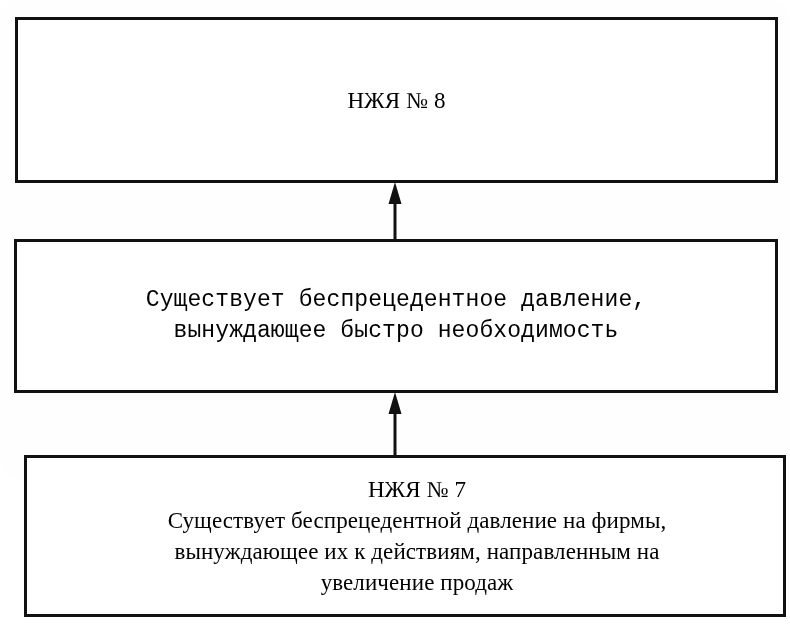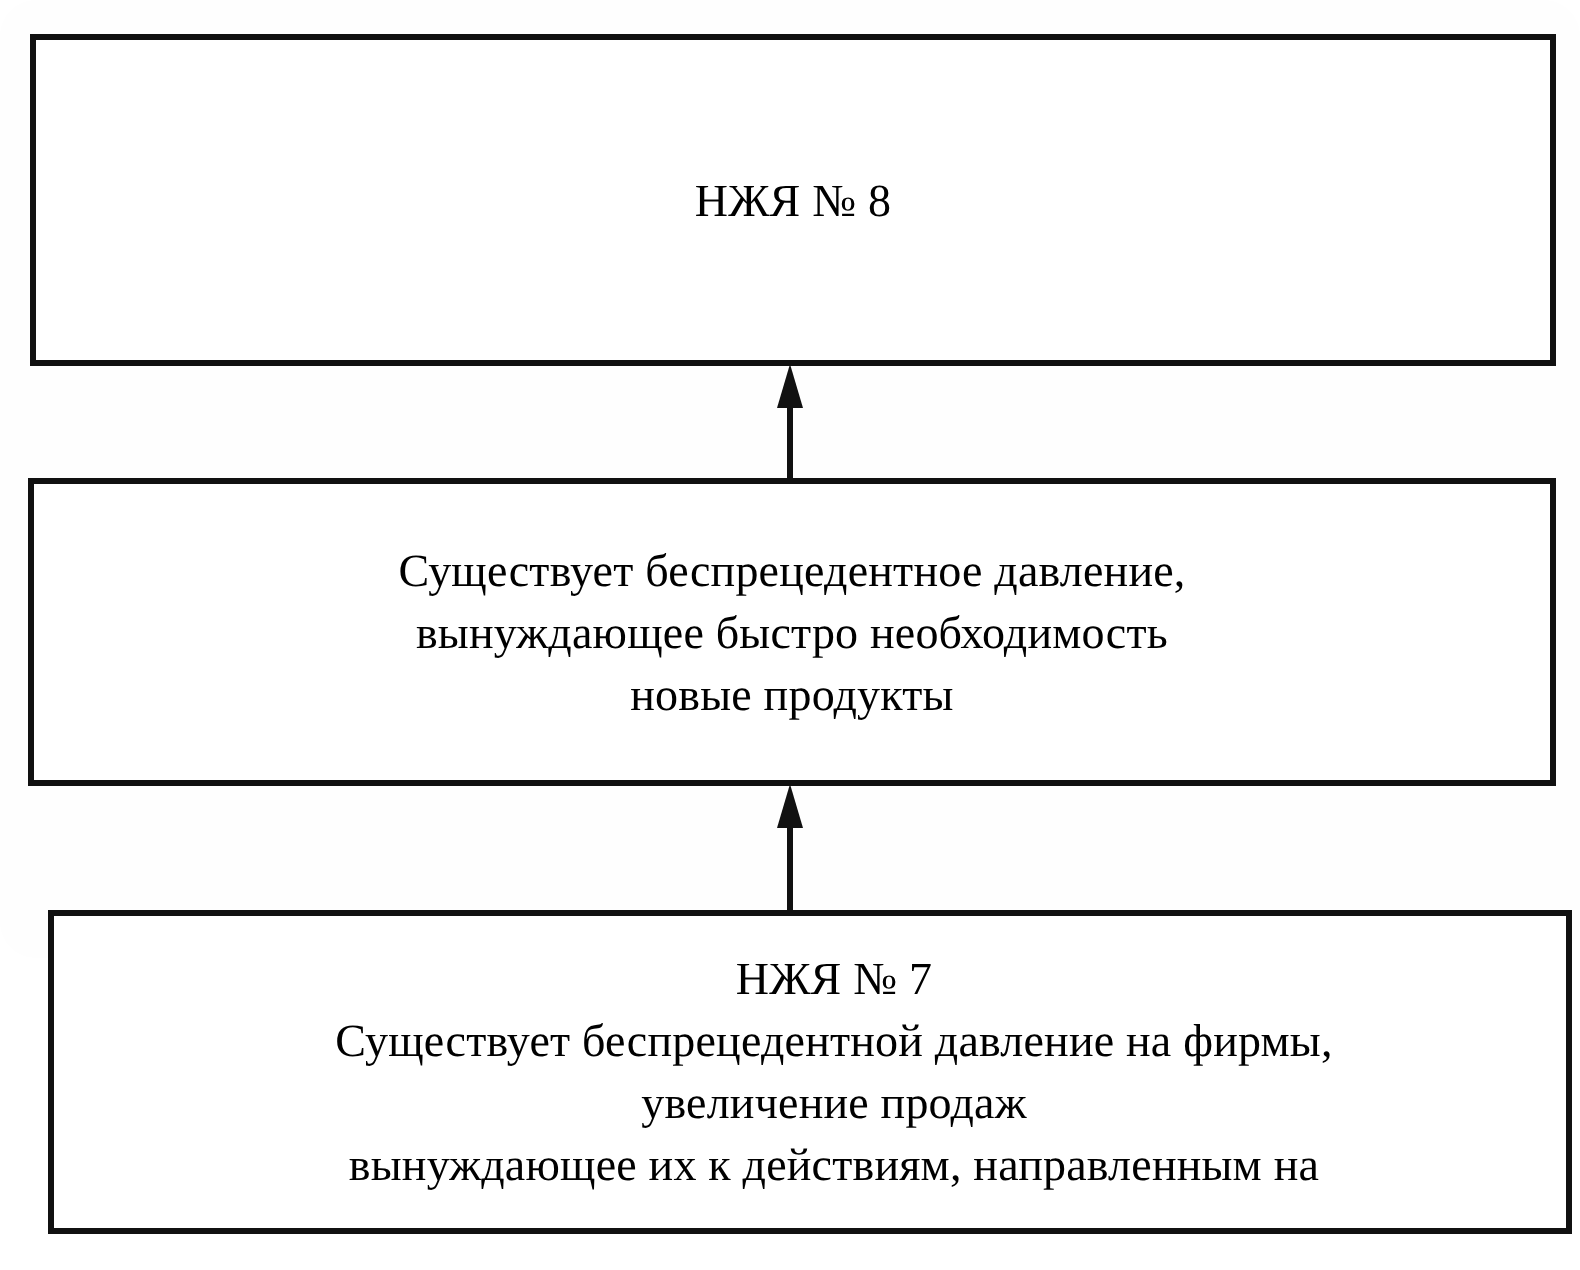--- a/index.html
+++ b/index.html
@@ -46,20 +46,21 @@
     width: 763px;
     height: 166px;
   }
 
   
   #box-intermediate {
     left: 14px;
     top: 239px;
     width: 764px;
     height: 154px;
+    font-family: Liberation Mono, monospace;
   }
 
   
   #box-ude-7 {
     left: 24px;
     top: 455px;
     width: 762px;
     height: 162px;
     padding-left: 24px;
   }
@@ -119,33 +120,32 @@
     <svg viewBox="0 0 16 58" preserveAspectRatio="none" aria-hidden="true">
       <rect x="6.5" y="20" width="3" height="38" fill="#111111"></rect>
       <polygon points="8,0 14.5,22 1.5,22" fill="#111111"></polygon>
     </svg>
   </div>
 
   <div class="node-box" id="box-intermediate">
     <div class="node-text-block">
       <span class="node-line">Существует беспрецедентное давление,</span>
       <span class="node-line">вынуждающее быстро необходимость</span>
-      <span class="node-line">новые продукты</span>
     </div>
   </div>
 
   <div class="arrow-connector" id="arrow-bottom-to-middle">
     <svg viewBox="0 0 16 64" preserveAspectRatio="none" aria-hidden="true">
       <rect x="6.5" y="20" width="3" height="44" fill="#111111"></rect>
       <polygon points="8,0 14.5,22 1.5,22" fill="#111111"></polygon>
     </svg>
   </div>
 
   <div class="node-box" id="box-ude-7">
     <div class="node-text-block">
       <span class="node-label">НЖЯ № 7</span>
       <span class="node-line">Существует беспрецедентной давление на фирмы,</span>
+      <span class="node-line">вынуждающее их к действиям, направленным на</span>
       <span class="node-line">увеличение продаж</span>
-      <span class="node-line">вынуждающее их к действиям, направленным на</span>
     </div>
   </div>
 
 </div>
 
 </body></html>

